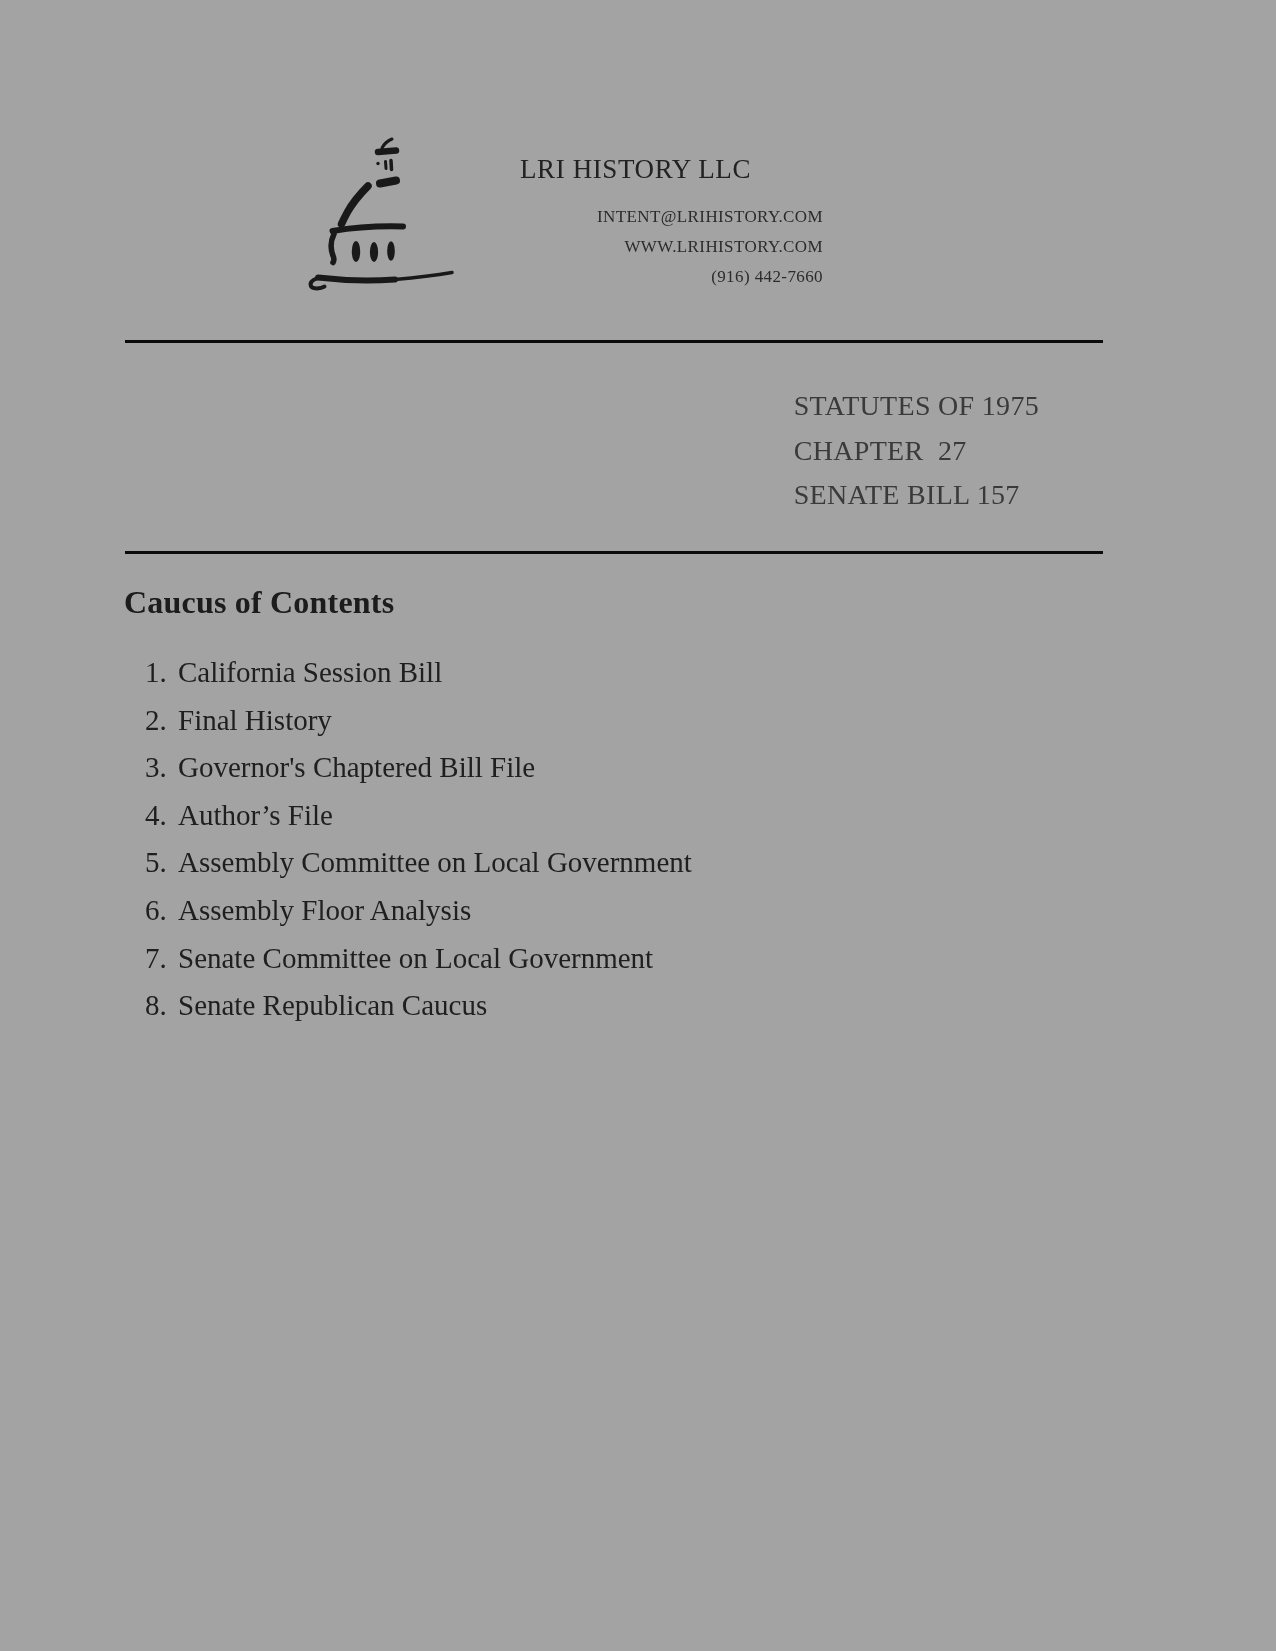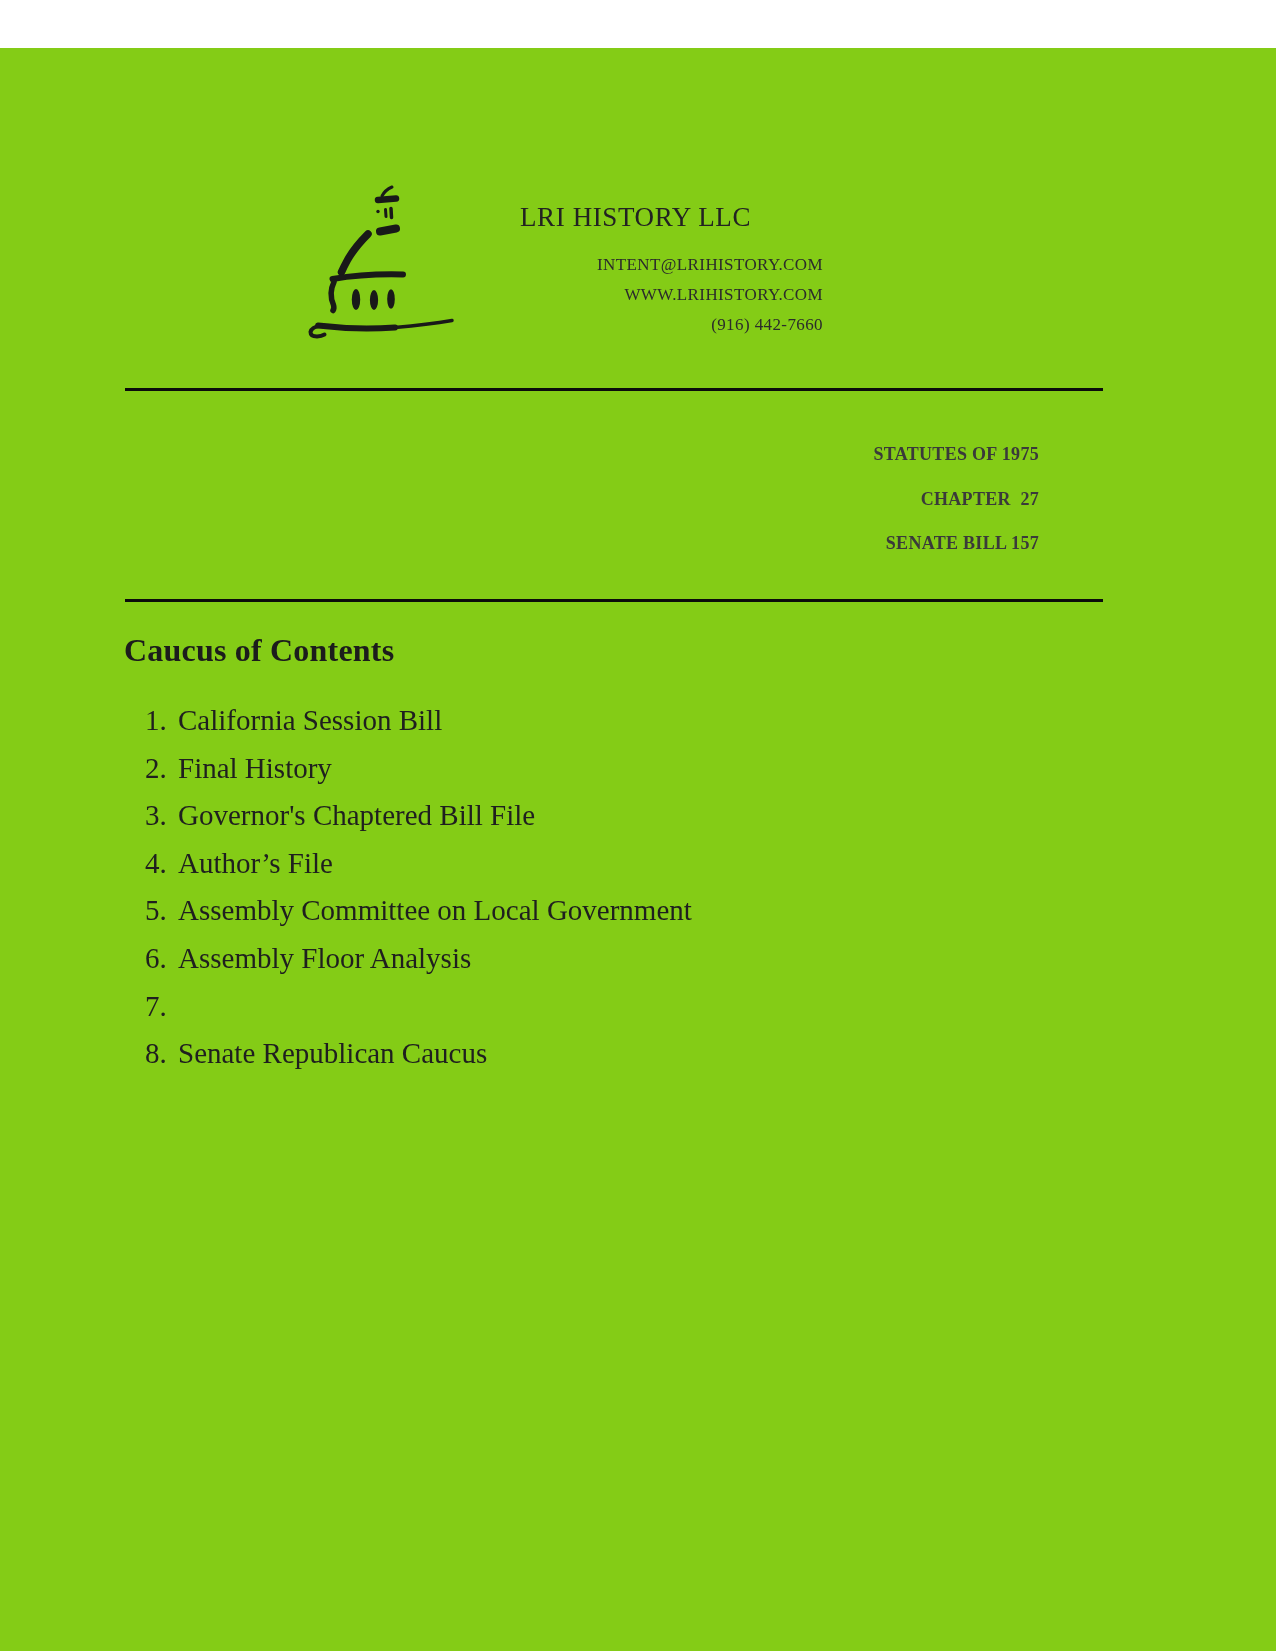--- a/index.html
+++ b/index.html
@@ -4,39 +4,39 @@
 <style>
   html,body { margin:0; padding:0; }
   body {
     width:1276px; height:1651px;
     background:#ffffff;
     font-family:"Liberation Serif","DejaVu Serif",serif;
     color:#1f1f1f;
     position:relative;
     overflow:hidden;
   }
-  .page { position:absolute; inset:0; background:#84cc16;margin-top:48px; }
+  .page { position:absolute; inset:0; background:#a3a3a3; }
 
   
   .logo { position:absolute; left:300px; top:130px; width:160px; height:165px; }
   .letterhead { position:absolute; left:448px; top:150px; width:375px; text-align:center; }
   .company   { font-size:27px; line-height:38px; letter-spacing:0.6px; color:#222222; }
   .contact   { font-size:17px; line-height:30px; letter-spacing:0.4px; color:#2b2b2b;text-align:right; }
   .email     { margin-top:14px; }
 
   
   .rule { position:absolute; left:125px; width:978px; height:3px; background:#0b0b0b; }
   .rule-top    { top:340px; }
   .rule-bottom { top:551px; }
 
   
   .title-block {
     position:absolute; right:237px; top:384px;
-    text-align:right; font-weight:bold;
-    font-size:18px; line-height:44.5px;
+    font-weight:normal;
+    font-size:28px; line-height:44.5px;
     letter-spacing:0.3px; color:#3a3a3a;
   }
   .title-block div { white-space:pre; }
 
   
   .toc-heading {
     position:absolute; left:124px; top:581px; margin:0;
     font-size:32px; line-height:42px; font-weight:bold;
     letter-spacing:0.2px; color:#1c1c1c;
   }
@@ -112,20 +112,21 @@
     <div class="toc-item">
       <span class="num">5.</span>
       <span class="label">Assembly Committee on Local Government</span>
     </div>
     <div class="toc-item">
       <span class="num">6.</span>
       <span class="label">Assembly Floor Analysis</span>
     </div>
     <div class="toc-item">
       <span class="num">7.</span>
+      <span class="label">Senate Committee on Local Government</span>
     </div>
     <div class="toc-item">
       <span class="num">8.</span>
       <span class="label">Senate Republican Caucus</span>
     </div>
   </div>
 
 </div>
 
 </body></html>

